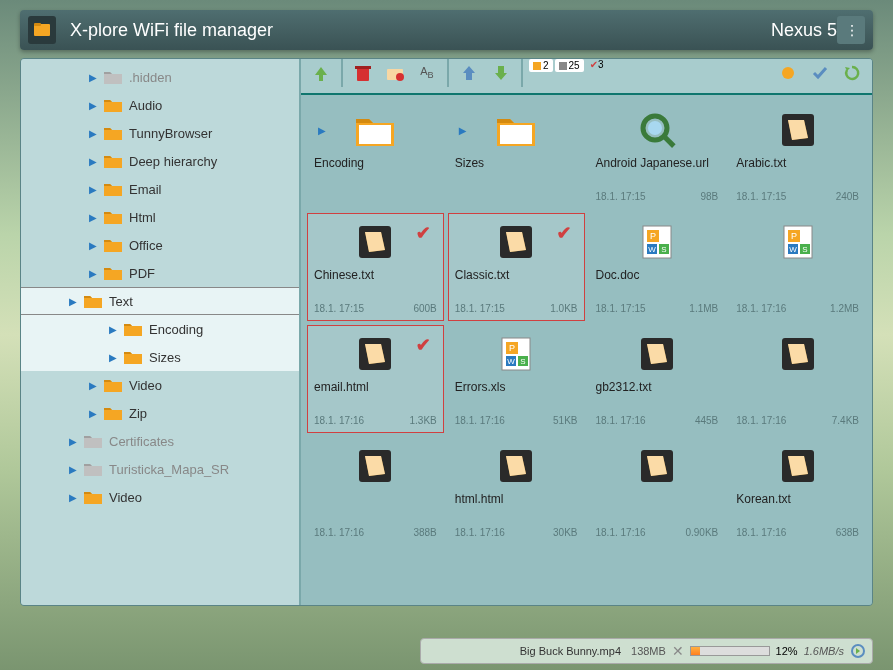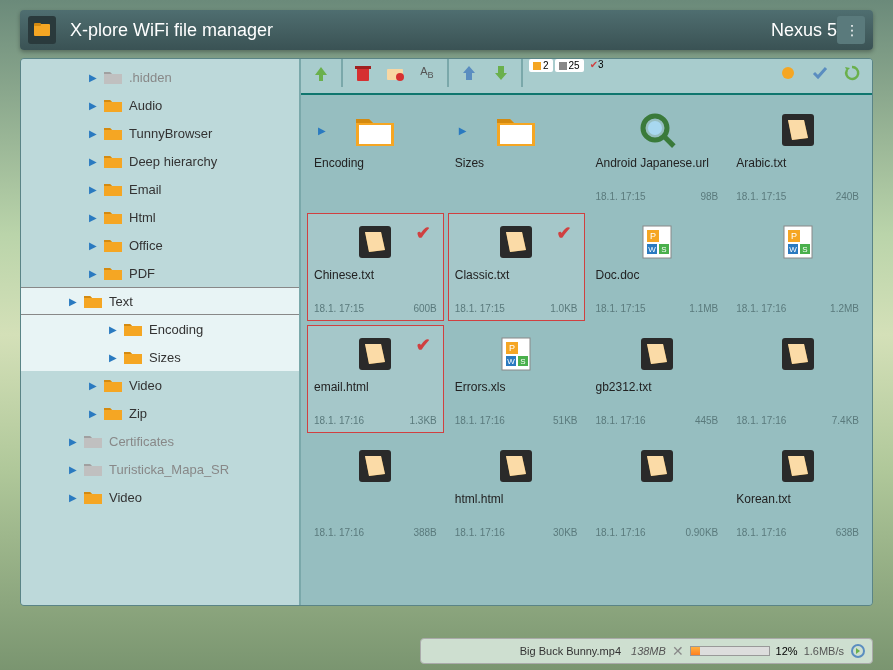--- a/index.html
+++ b/index.html
@@ -31,21 +31,21 @@
 .grid { flex: 1; overflow-y: auto; padding: 6px; display: grid; grid-template-columns: repeat(4, 1fr); gap: 4px; align-content: start; }
 .file-item { background: transparent; border: 1px solid transparent; padding: 6px; position: relative; cursor: pointer; height: 108px; display: flex; flex-direction: column; }
 .file-item.selected { border: 1px solid #d04040; background: rgba(255,255,255,0.15); }
 .file-icon-wrap { display: flex; align-items: center; justify-content: center; height: 44px; position: relative; }
 .expand-arrow { position: absolute; left: 4px; color: #2a7ac0; font-size: 10px; }
 .checkmark { position: absolute; right: 6px; top: 2px; color: #d04040; font-size: 18px; font-weight: bold; }
 .file-name { font-size: 12px; color: #222; text-align: left; margin-top: 4px; line-height: 1.2; word-break: break-word; flex: 1; }
 .file-meta { display: flex; justify-content: space-between; font-size: 10px; color: #5a7a7c; margin-top: auto; }
 .statusbar { position: absolute; bottom: 6px; right: 20px; left: 420px; height: 24px; background: rgba(220,235,225,0.85); border-radius: 4px; display: flex; align-items: center; padding: 12px 6px; font-size: 11px; gap: 6px; border: 1px solid #aaa; }
 .status-file { flex: 1; text-align: right; padding-right: 4px; color: #333; }
-.status-size { font-style: italic; color: #555; }
+.status-size { color: #555; }
 .status-close { cursor: pointer; color: #888; font-size: 14px; }
 .progress { width: 80px; height: 10px; background: #ddd; border: 1px solid #999; position: relative; }
 .progress-fill { position: absolute; left: 0; top: 0; bottom: 0; background: linear-gradient(180deg, #ffb040, #ff8020); }
 </style>
 </head>
 <body>
 
 <div class="header">
   <div class="app-icon">
     <svg width="20" height="20" viewBox="0 0 20 20">
@@ -498,18 +498,18 @@
 </div>
 
 <div class="statusbar">
   <div class="status-file">Big Buck Bunny.mp4</div>
   <div class="status-size">138MB</div>
   <div class="status-close">✕</div>
   <div class="progress">
       <div class="progress-fill" id="pfill" style="width: 12%;"></div>
     </div>
   <div>12%</div>
-  <div style="color:#555">1.6MB/s</div>
+  <div style="font-style:italic;color:#555">1.6MB/s</div>
   <svg width="16" height="16">
       <circle cx="8" cy="8" r="6" fill="none" stroke="#5a8dc0" stroke-width="2"></circle>
       <path d="M6 5 L10 8 L6 11" fill="#6ab04c"></path>
     </svg>
 </div>
 
 </body></html>

